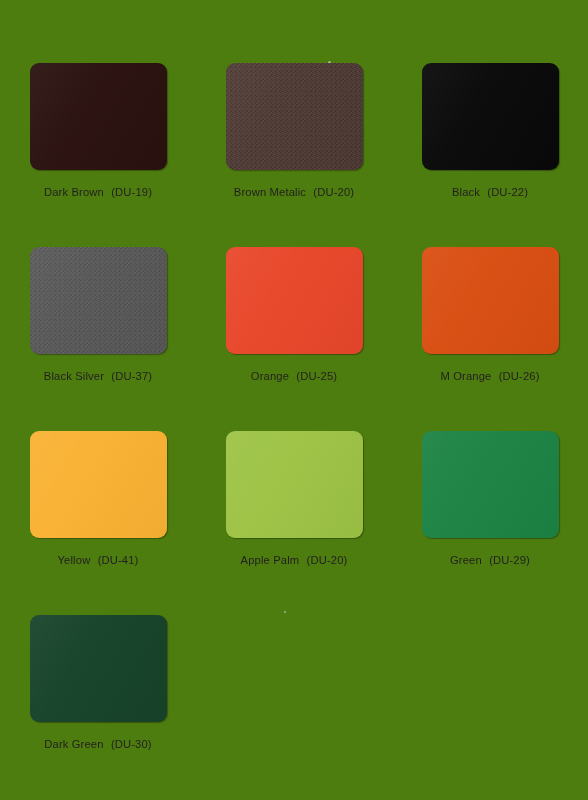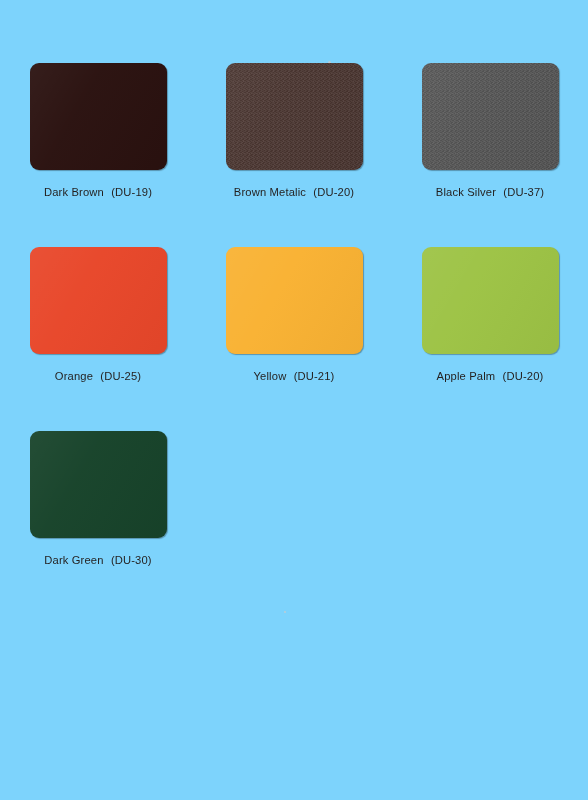--- a/index.html
+++ b/index.html
@@ -13,21 +13,21 @@
     height: 800px;
     overflow: hidden;
     font-family: "Liberation Sans", sans-serif;
     color: #231f1e;
     position: relative;
   }
 
   #swatch-sheet {
     width: 588px;
     height: 800px;
-    background: #7dd3fc;
+    background: #4d7c0f;
     position: relative;
     box-sizing: border-box;
     padding: 0;
   }
 
   
   .speck {
     position: absolute;
     width: 3px;
     height: 3px;
@@ -130,41 +130,59 @@
         <div class="swatch-label"><span>Dark Brown</span> <span class="code">(DU-19)</span></div>
       </div>
       <div class="swatch-cell">
         <div class="chip-wrap">
           <div class="chip metallic" style="background-color: rgb(74, 53, 48);"></div>
         </div>
         <div class="swatch-label"><span>Brown Metalic</span> <span class="code">(DU-20)</span></div>
       </div>
       <div class="swatch-cell">
         <div class="chip-wrap">
+          <div class="chip" style="background-color: rgb(9, 9, 9);"></div>
+        </div>
+        <div class="swatch-label"><span>Black</span> <span class="code">(DU-22)</span></div>
+      </div>
+      <div class="swatch-cell">
+        <div class="chip-wrap">
           <div class="chip metallic" style="background-color: rgb(85, 85, 85);"></div>
         </div>
         <div class="swatch-label"><span>Black Silver</span> <span class="code">(DU-37)</span></div>
       </div>
       <div class="swatch-cell">
         <div class="chip-wrap">
           <div class="chip" style="background-color: rgb(232, 71, 42);"></div>
         </div>
         <div class="swatch-label"><span>Orange</span> <span class="code">(DU-25)</span></div>
       </div>
       <div class="swatch-cell">
         <div class="chip-wrap">
+          <div class="chip" style="background-color: rgb(217, 78, 18);"></div>
+        </div>
+        <div class="swatch-label"><span>M Orange</span> <span class="code">(DU-26)</span></div>
+      </div>
+      <div class="swatch-cell">
+        <div class="chip-wrap">
           <div class="chip" style="background-color: rgb(249, 178, 51);"></div>
         </div>
-        <div class="swatch-label"><span>Yellow</span> <span class="code">(DU-21)</span></div>
+        <div class="swatch-label"><span>Yellow</span> <span class="code">(DU-41)</span></div>
       </div>
       <div class="swatch-cell">
         <div class="chip-wrap">
           <div class="chip" style="background-color: rgb(157, 195, 69);"></div>
         </div>
         <div class="swatch-label"><span>Apple Palm</span> <span class="code">(DU-20)</span></div>
+      </div>
+      <div class="swatch-cell">
+        <div class="chip-wrap">
+          <div class="chip" style="background-color: rgb(28, 131, 67);"></div>
+        </div>
+        <div class="swatch-label"><span>Green</span> <span class="code">(DU-29)</span></div>
       </div>
       <div class="swatch-cell">
         <div class="chip-wrap">
           <div class="chip" style="background-color: rgb(23, 67, 42);"></div>
         </div>
         <div class="swatch-label"><span>Dark Green</span> <span class="code">(DU-30)</span></div>
       </div>
     </div>
 
 </div>

